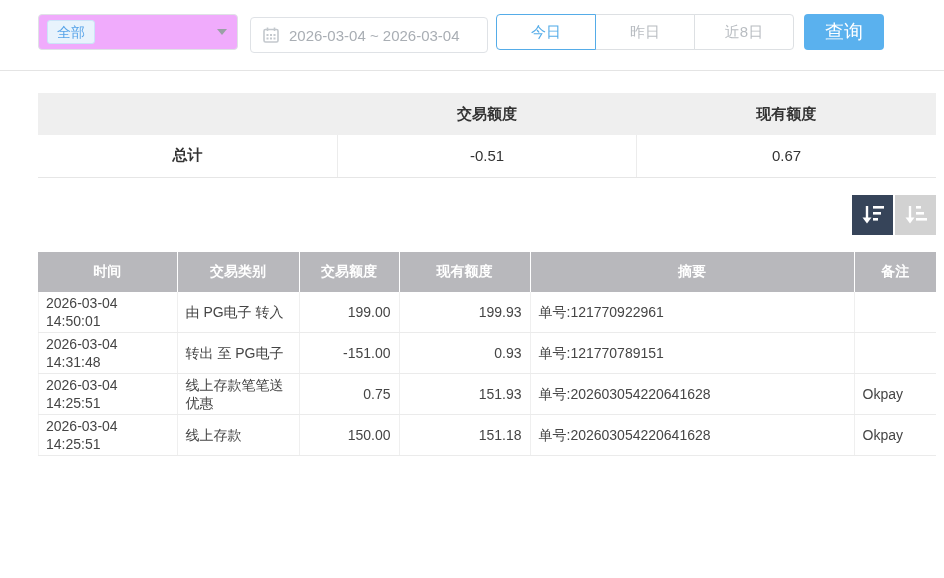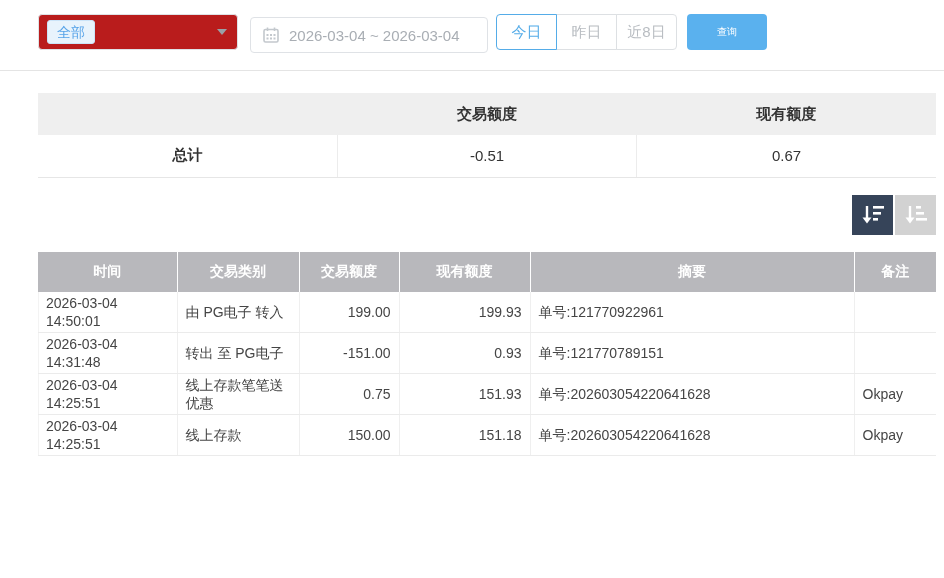--- a/index.html
+++ b/index.html
@@ -12,38 +12,38 @@
     align-items:flex-end; gap:42px; padding-left:60px; }
   .tab { position:relative; color:#8f8f8f; font-size:15px; line-height:17px;
     padding:0 4px 5px 4px; cursor:pointer; }
   .tab.active { color:#ffffff; }
   .tab.active .underline { position:absolute; left:-4px; right:-4px; bottom:0;
     height:5px; background:#45a2e8; }
 
   
   .filters { display:flex; align-items:center; margin:14px 0 0 38px; height:36px; }
   .select-box { position:relative; width:200px; height:36px; border:1px solid #dfe2e6;
-    border-radius:4px; display:flex; align-items:center; padding:0 12px 0 8px; background:#b91c1c; }
+    border-radius:4px; display:flex; align-items:center; padding:0 12px 0 8px; background:#f0abfc; }
   .tag { background:#e8f3fc; border:1px solid #cbe4f8; border-radius:3px;
     color:#57a3e8; font-size:14px; padding:3px 9px; line-height:16px; }
   .caret { position:absolute; right:10px; top:14px; width:0; height:0;
     border-left:5px solid transparent; border-right:5px solid transparent;
     border-top:6px solid #9aa0a6; }
   .date-box { width:238px; height:36px; border:1px solid #dfe2e6; border-radius:4px;
     display:flex; align-items:center; gap:10px; padding:0 12px; margin-left:12px; background:#fff;margin-top:6px; }
   .date-text { color:#a9aeb4; font-size:15px; }
   .btn-group { display:flex; margin-left:8px; }
-  .qbtn { height:36px; width:61px; background:#fff; border:1px solid #dde0e3;
+  .qbtn { height:36px; width:100px; background:#fff; border:1px solid #dde0e3;
     color:#b9bdc2; font-size:15px; display:flex; align-items:center; justify-content:center;
     cursor:pointer; margin-left:-1px; }
   .qbtn:first-child { border-radius:4px 0 0 4px; margin-left:0; }
   .qbtn:last-child { border-radius:0 4px 4px 0; }
   .qbtn.active { border:1px solid #55ace8; color:#55ace8; position:relative; z-index:2; }
   .search-btn { height:36px; width:80px; margin-left:10px; background:#5ab1ee; border:none;
-    border-radius:4px; color:#fff; font-size:10px; cursor:pointer; }
+    border-radius:4px; color:#fff; font-size:19px; cursor:pointer; }
 
   .divider { margin-top:20px; height:1px; background:#e4e4e4; width:100%; }
 
   
   .summary { width:898px; margin:22px 0 0 38px; border-collapse:collapse; table-layout:fixed; }
   .summary th { background:#efefef; height:42px; font-size:15px; color:#333;
     font-weight:bold; text-align:center; }
   .summary td { height:42px; font-size:15px; color:#333; text-align:center;
     border-bottom:1px solid #e6e6e6; border-left:1px solid #ececec; background:#fff; }
   .summary td:first-child { border-left:none; font-weight:bold; }

